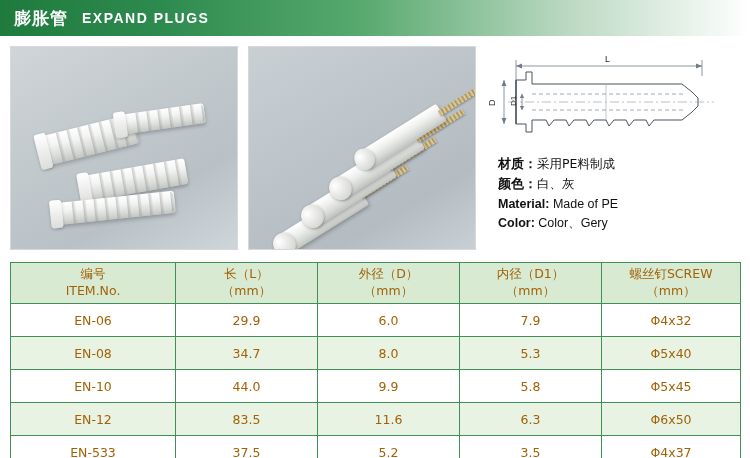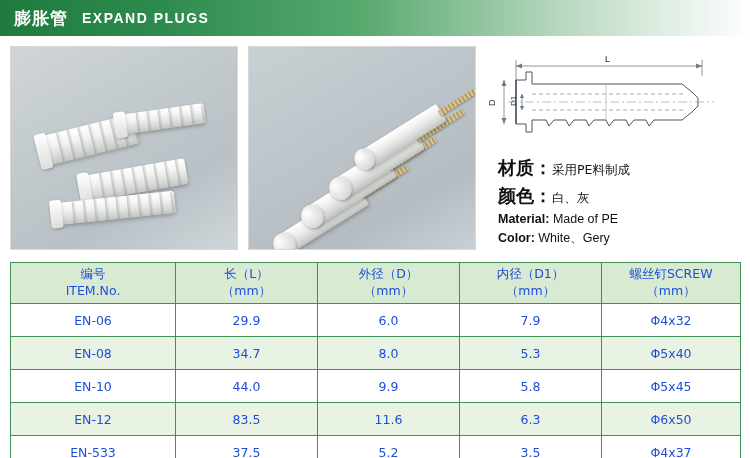--- a/index.html
+++ b/index.html
@@ -130,41 +130,41 @@
   .specs {
     position: absolute;
     left: 12px;
     top: 108px;
     line-height: 1.55;
   }
   .spec-line { font-size: 12.5px; white-space: nowrap; }
   .spec-line .k-cn {
     font-family: "DejaVu Sans", sans-serif;
     font-weight: bold;
-    font-size: 18px;
+    font-size: 13px;
   }
   .spec-line .k-en { font-weight: bold; font-size: 12.5px; }
   .spec-line .v-cn { font-family: "DejaVu Sans", sans-serif; font-size: 12.5px; }
   .spec-line .v-en { font-size: 12.5px; }
 
   
   table.spec-table {
     position: absolute;
     left: 10px;
     top: 262px;
     width: 730px;
     border-collapse: collapse;
     table-layout: fixed;
   }
   table.spec-table th,
   table.spec-table td {
     border: 1px solid #3f8f56;
     text-align: center;
     font-size: 12.5px;
-    color: #1d4ed8;
+    color: #a16207;
   }
   table.spec-table th {
     background: #d9ead3;
     height: 38px;
     font-weight: normal;
     line-height: 1.35;
     font-family: "DejaVu Sans", sans-serif;
     font-size: 12.5px;
   }
   table.spec-table td {
@@ -276,21 +276,21 @@
         <div class="spec-line">
           <span class="k-cn">材质：</span><span class="v-cn">采用PE料制成</span>
         </div>
         <div class="spec-line">
           <span class="k-cn">颜色：</span><span class="v-cn">白、灰</span>
         </div>
         <div class="spec-line">
           <span class="k-en">Material:</span><span class="v-en"> Made of PE</span>
         </div>
         <div class="spec-line">
-          <span class="k-en">Color:</span><span class="v-en"> White、Gery</span>
+          <span class="k-en">Color:</span><span class="v-en"> Color、Gery</span>
         </div>
       </div>
     </div>
   </div>
 
   <table class="spec-table">
     <colgroup>
       <col class="col-0">
         <col class="col-1">
         <col class="col-2">

